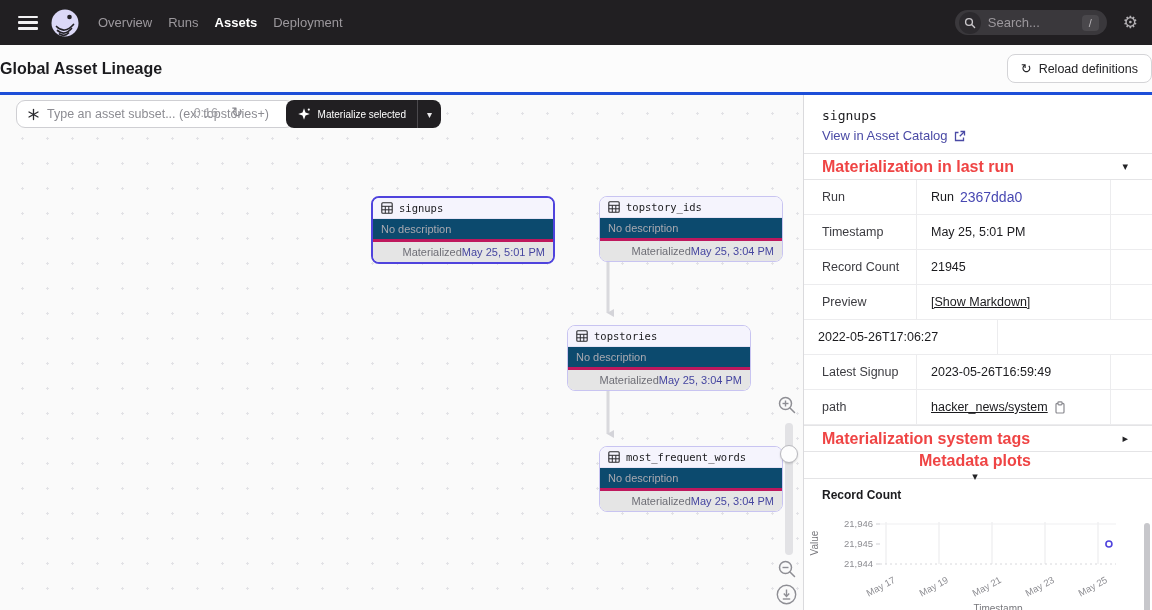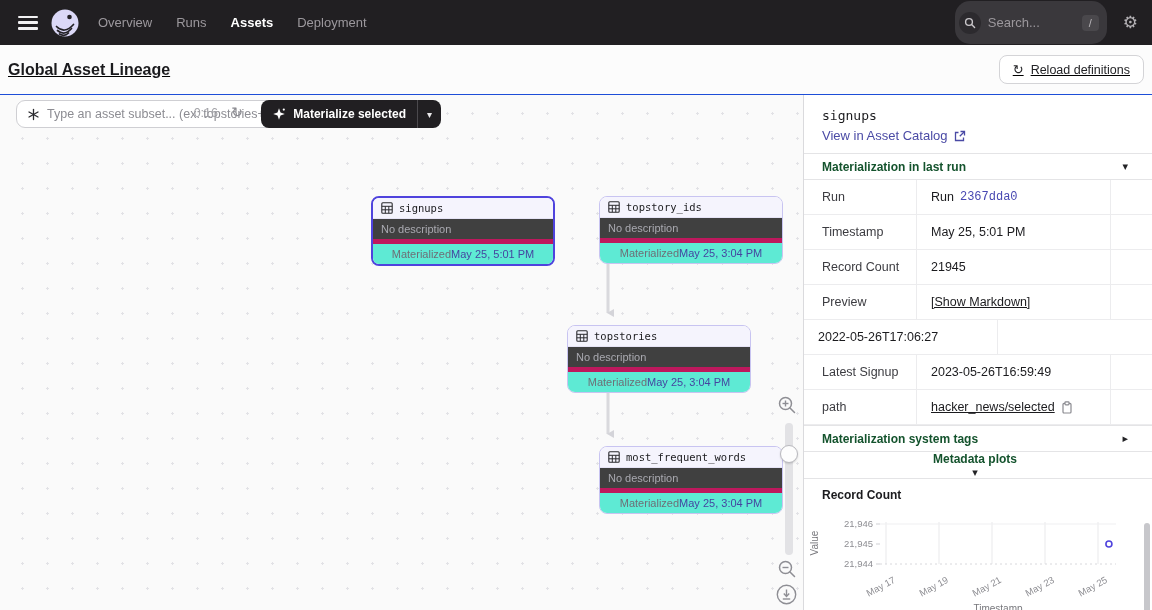--- a/index.html
+++ b/index.html
@@ -7,37 +7,37 @@
     font-family:"Liberation Sans", sans-serif; background:#fff; }
   .app { width:1152px; height:610px; display:flex; flex-direction:column; }
 
   
   .nav { height:45px; background:#211F22; display:flex; align-items:center;
     padding:0 14px; flex:0 0 45px; }
   .hamburger { width:20px; height:14px; display:flex; flex-direction:column;
     justify-content:space-between; cursor:pointer; margin:0 12px 0 4px; }
   .hamburger span { display:block; height:2.5px; background:#F2F1F3; border-radius:1px; }
   .logo { width:30px; height:30px; margin-right:18px; }
-  .tabs { display:flex; align-items:center; gap:24px; }
+  .tabs { display:flex; align-items:center; gap:16px; }
   .tab { color:#9C989D; font-size:13px; cursor:pointer; }
   .tab.active { color:#FFFFFF; font-weight:bold; }
   .nav-spacer { flex:1; }
   .search-pill { display:flex; align-items:center; background:#3A383C;
-    border-radius:15px; height:43px; width:152px; padding:0 8px 0 4px; }
+    border-radius:15px; height:25px; width:152px; padding:0 8px 0 4px; }
   .search-lens { width:22px; height:22px; border-radius:50%; background:#2C2A2E;
     display:flex; align-items:center; justify-content:center; margin-right:7px; }
   .search-text { color:#9B979C; font-size:13px; flex:1; }
   .kbd { background:#4A484C; color:#B8B5B9; font-size:11px; border-radius:4px;
     padding:2px 7px; }
   .gear { margin-left:16px; font-size:17px; color:#B4B1B5; cursor:pointer; line-height:1; }
 
   
-  .page-header { height:50px; background:#FCFCFC; border-bottom:1px solid #1d4ed8;
-    display:flex; align-items:center; justify-content:space-between; padding:0 8px;
-    flex:0 0 50px;text-decoration:underline; }
+  .page-header { height:50px; background:#FCFCFC; border-bottom:3px solid #1d4ed8;
+    display:flex; align-items:center; justify-content:space-between; padding:0 0;
+    flex:0 0 50px; }
   .page-title { font-size:16px; font-weight:bold; color:#1B1B1E; }
   .reload-btn { display:flex; align-items:center; gap:7px; background:#fff;
     border:1px solid #D4D4D7; border-radius:8px; height:29px; padding:0 13px;
     font-size:12.5px; color:#232326; cursor:pointer; }
   .reload-icon { font-size:13px; color:#232326; }
 
   
   .main { flex:1; display:flex; min-height:0; }
 
   .graph-panel { position:relative; flex:1; background:#FAFAFA; overflow:hidden;
@@ -50,36 +50,36 @@
     align-items:center; padding:0 10px; gap:7px; }
   .filter-pill input { border:none; outline:none; flex:1; font-size:12.5px;
     color:#232326; background:transparent; font-family:"Liberation Sans",sans-serif; }
   .filter-pill input::placeholder { color:#8C8C92; }
   .timer { position:absolute; right:585px; top:6px; font-size:12.5px; color:#A2A2A7; }
   .poll-refresh { position:absolute; right:560px; top:4px; font-size:14px;
     color:#8A8A90; cursor:pointer; }
   .mat-btn { position:absolute; right:362px; top:0; height:28px; background:#211F22;
     color:#fff; border-radius:8px; display:flex; align-items:center; cursor:pointer; }
   .mat-btn .main-part { display:flex; align-items:center; gap:7px; padding:0 11px; }
-  .mat-btn .label { font-size:12px; font-weight:bold; }
+  .mat-btn .label { font-size:10px; font-weight:normal; }
   .mat-btn .divider { width:1px; height:28px; background:#4B494D; }
   .mat-btn .caret-part { padding:0 9px; font-size:10px; color:#E8E7E9; }
 
   
   .node { position:absolute; width:184px; border-radius:8px; background:#fff;
     border:1.5px solid #C8C4F1; overflow:hidden; cursor:pointer;
     font-size:11px; }
   .node.selected { border:2px solid #4F43DD; }
   .node-header { display:flex; align-items:center; gap:6px; background:#F5F4FD;
     padding:4px 8px; border-bottom:1px solid #E6E4F6; }
   .node-name { font-family:"DejaVu Sans Mono", monospace; font-size:10.5px;
     color:#1B1B1E; }
-  .node-desc { padding:4px 8px; color:#A9A9B0; background:#404040; }
-  .node-mat { display:flex; justify-content:center; padding:4px 8px;
-    background:#5eead4; border-top:5px solid #be185d; }
+  .node-desc { padding:4px 8px; color:#A9A9B0; background:#0c4a6e; }
+  .node-mat { display:flex; justify-content:flex-end; padding:4px 8px;
+    background:#e5e5e5; border-top:3px solid #be185d; }
   .node-mat .st { color:#6E6E76; }
   .node-mat .ts { color:#4545A0; }
 
   .edges { position:absolute; left:0; top:0; pointer-events:none; }
 
   
   .zoomctl { position:absolute; right:6px; }
   .slider-track { position:absolute; right:10px; top:328px; width:8px; height:132px;
     background:#E2E2E5; border-radius:4px; cursor:pointer; }
   .slider-handle { position:absolute; right:5px; top:350px; width:18px; height:18px;
@@ -91,31 +91,31 @@
     position:relative; overflow:hidden; font-size:12.5px; }
   .sb-top { padding:13px 18px 10px 18px; }
   .sb-asset-name { font-family:"DejaVu Sans Mono", monospace; font-size:13px;
     color:#1B1B1E; margin-bottom:5px; }
   .sb-catalog { color:#4A4AA5; font-size:13px; cursor:pointer; display:flex;
     align-items:center; gap:6px; }
   .section-bar { border-top:1px solid #E4E4E6; border-bottom:1px solid #E4E4E6;
     height:27px; display:flex; align-items:center; justify-content:space-between;
     padding:0 24px 0 18px; cursor:pointer; background:#fff; }
   .section-bar + .section-bar { border-top:none;flex-direction:column; }
-  .section-title { font-size:12px; font-weight:bold; color:#14532d; }
+  .section-title { font-size:16px; font-weight:bold; color:#ef4444; }
   .section-caret { font-size:11px; color:#232326; }
   .dtable .drow { display:flex; height:35px; align-items:center;
     border-bottom:1px solid #ECECEE; }
   .dlabel { width:113px; padding-left:18px; color:#3C3C41;
     border-right:1px solid #ECECEE; height:100%; display:flex; align-items:center; }
   .dvalue { width:194px; padding-left:14px; color:#1B1B1E; height:100%;
     display:flex; align-items:center; gap:6px; border-right:1px solid #ECECEE; }
   .dspare { flex:1; height:100%; }
-  .mono-link { font-family:Liberation Mono, monospace; color:#4848B2;
-    font-size:12px; cursor:pointer; }
+  .mono-link { font-family:Liberation Sans, sans-serif; color:#4848B2;
+    font-size:14px; cursor:pointer; }
   .ulink { text-decoration:underline; color:#1B1B1E; cursor:pointer; }
   .plot-title { font-size:12px; font-weight:bold; color:#1B1B1E;
     padding:9px 18px 2px 18px; }
   .chart-wrap { padding:0 2px; }
   .sb-scroll { position:absolute; right:2px; top:428px; width:6px; height:178px;
     background:#C7C7CB; border-radius:3px; }
 </style>
 </head>
 <body>
 
@@ -351,21 +351,21 @@
           <div class="drow">
             <div class="dlabel">Latest Signup</div>
             <div class="dvalue">
               <span>2023-05-26T16:59:49</span>
             </div>
             <div class="dspare"></div>
           </div>
           <div class="drow">
             <div class="dlabel">path</div>
             <div class="dvalue">
-              <span class="ulink">hacker_news/selected</span>
+              <span class="ulink">hacker_news/system</span>
               <svg width="12" height="13" viewBox="0 0 12 13">
                 <rect x="2" y="2.4" width="8" height="9.6" rx="1" fill="none" stroke="#8A8A90" stroke-width="1.2"></rect>
                 <rect x="4" y="0.8" width="4" height="3" rx="0.8" fill="#fff" stroke="#8A8A90" stroke-width="1.2"></rect>
               </svg>
             </div>
             <div class="dspare"></div>
           </div>
         </div>
 
       <div class="section-bar">

